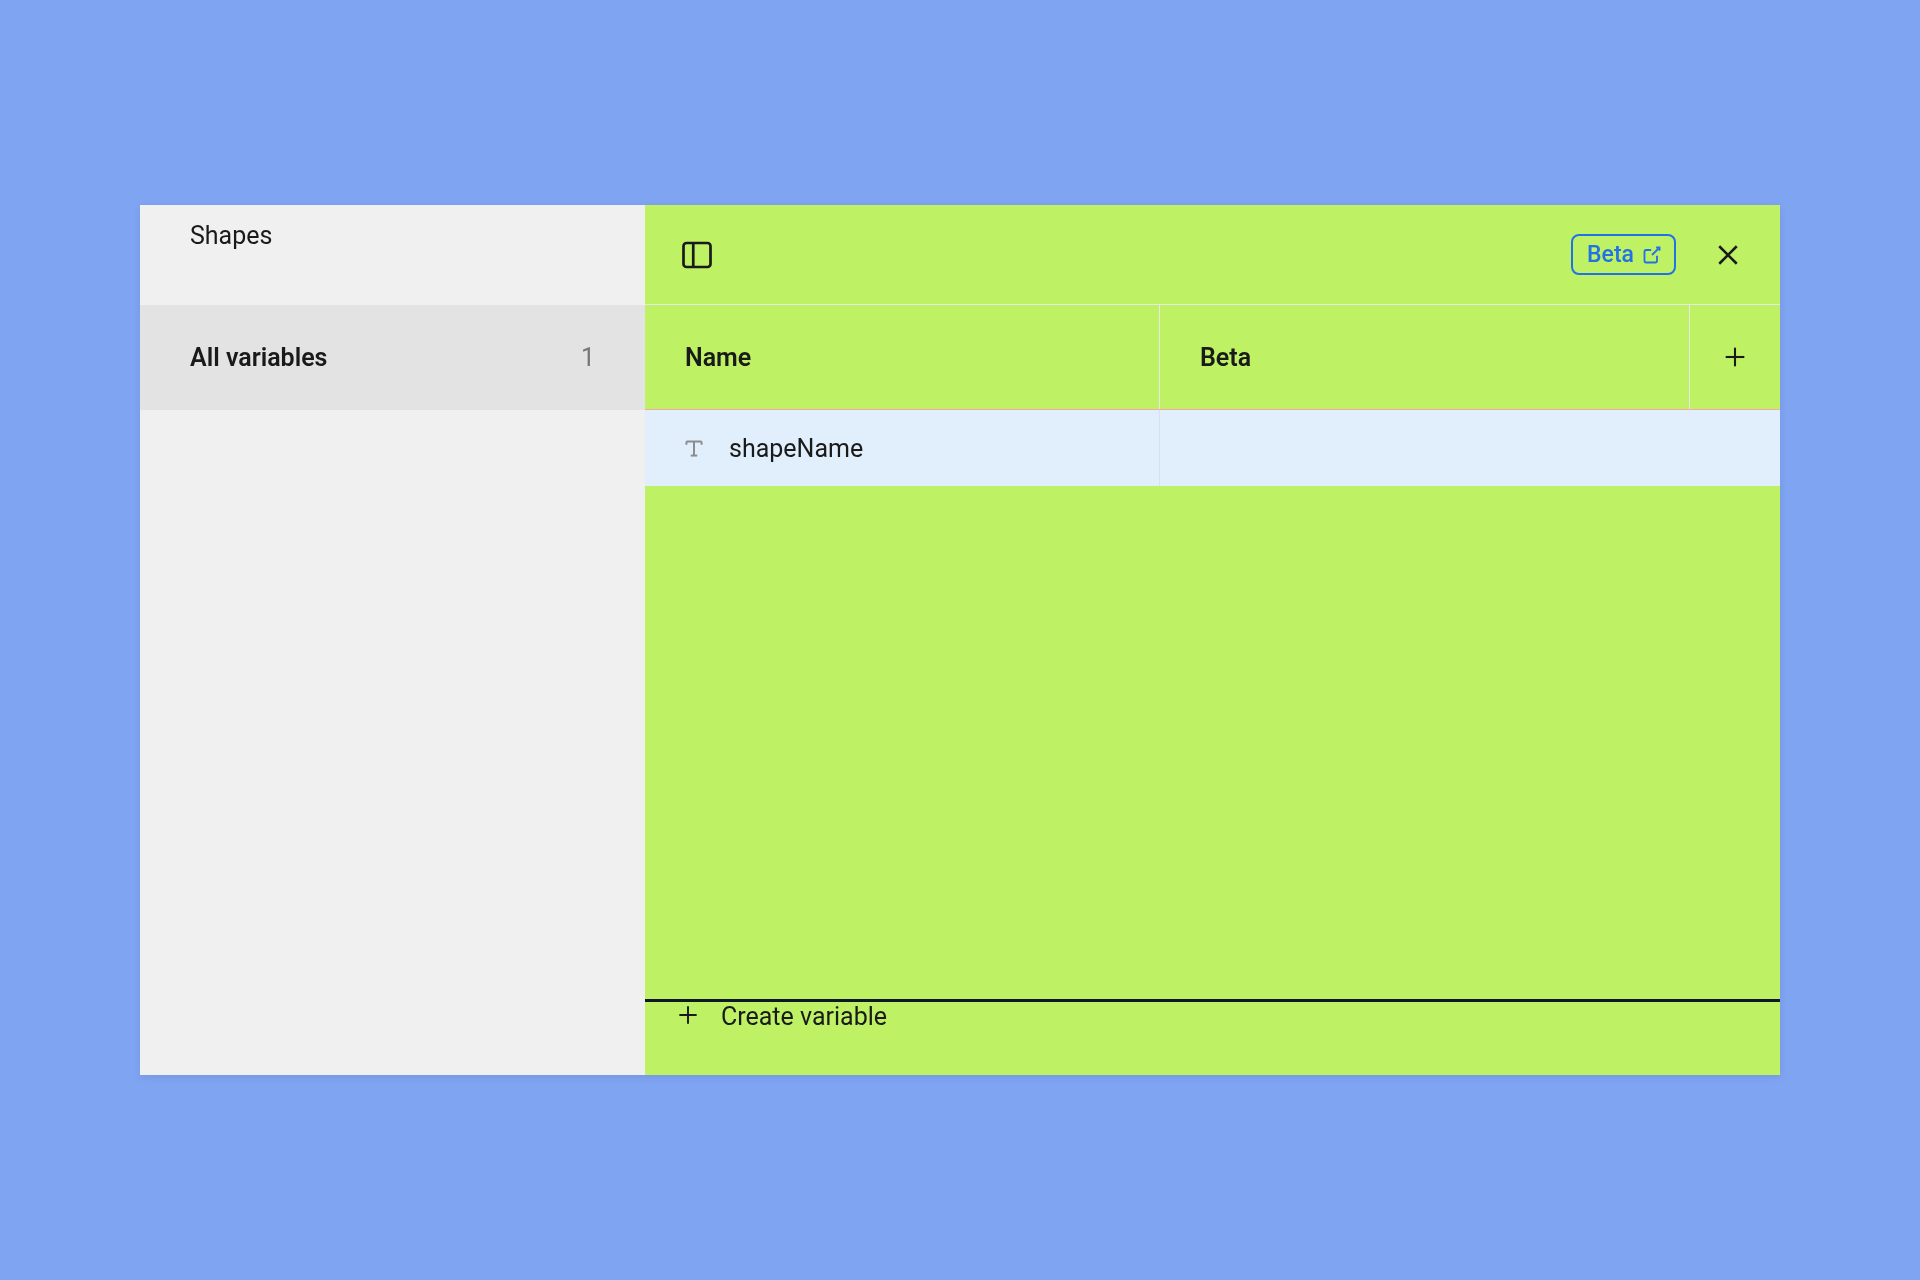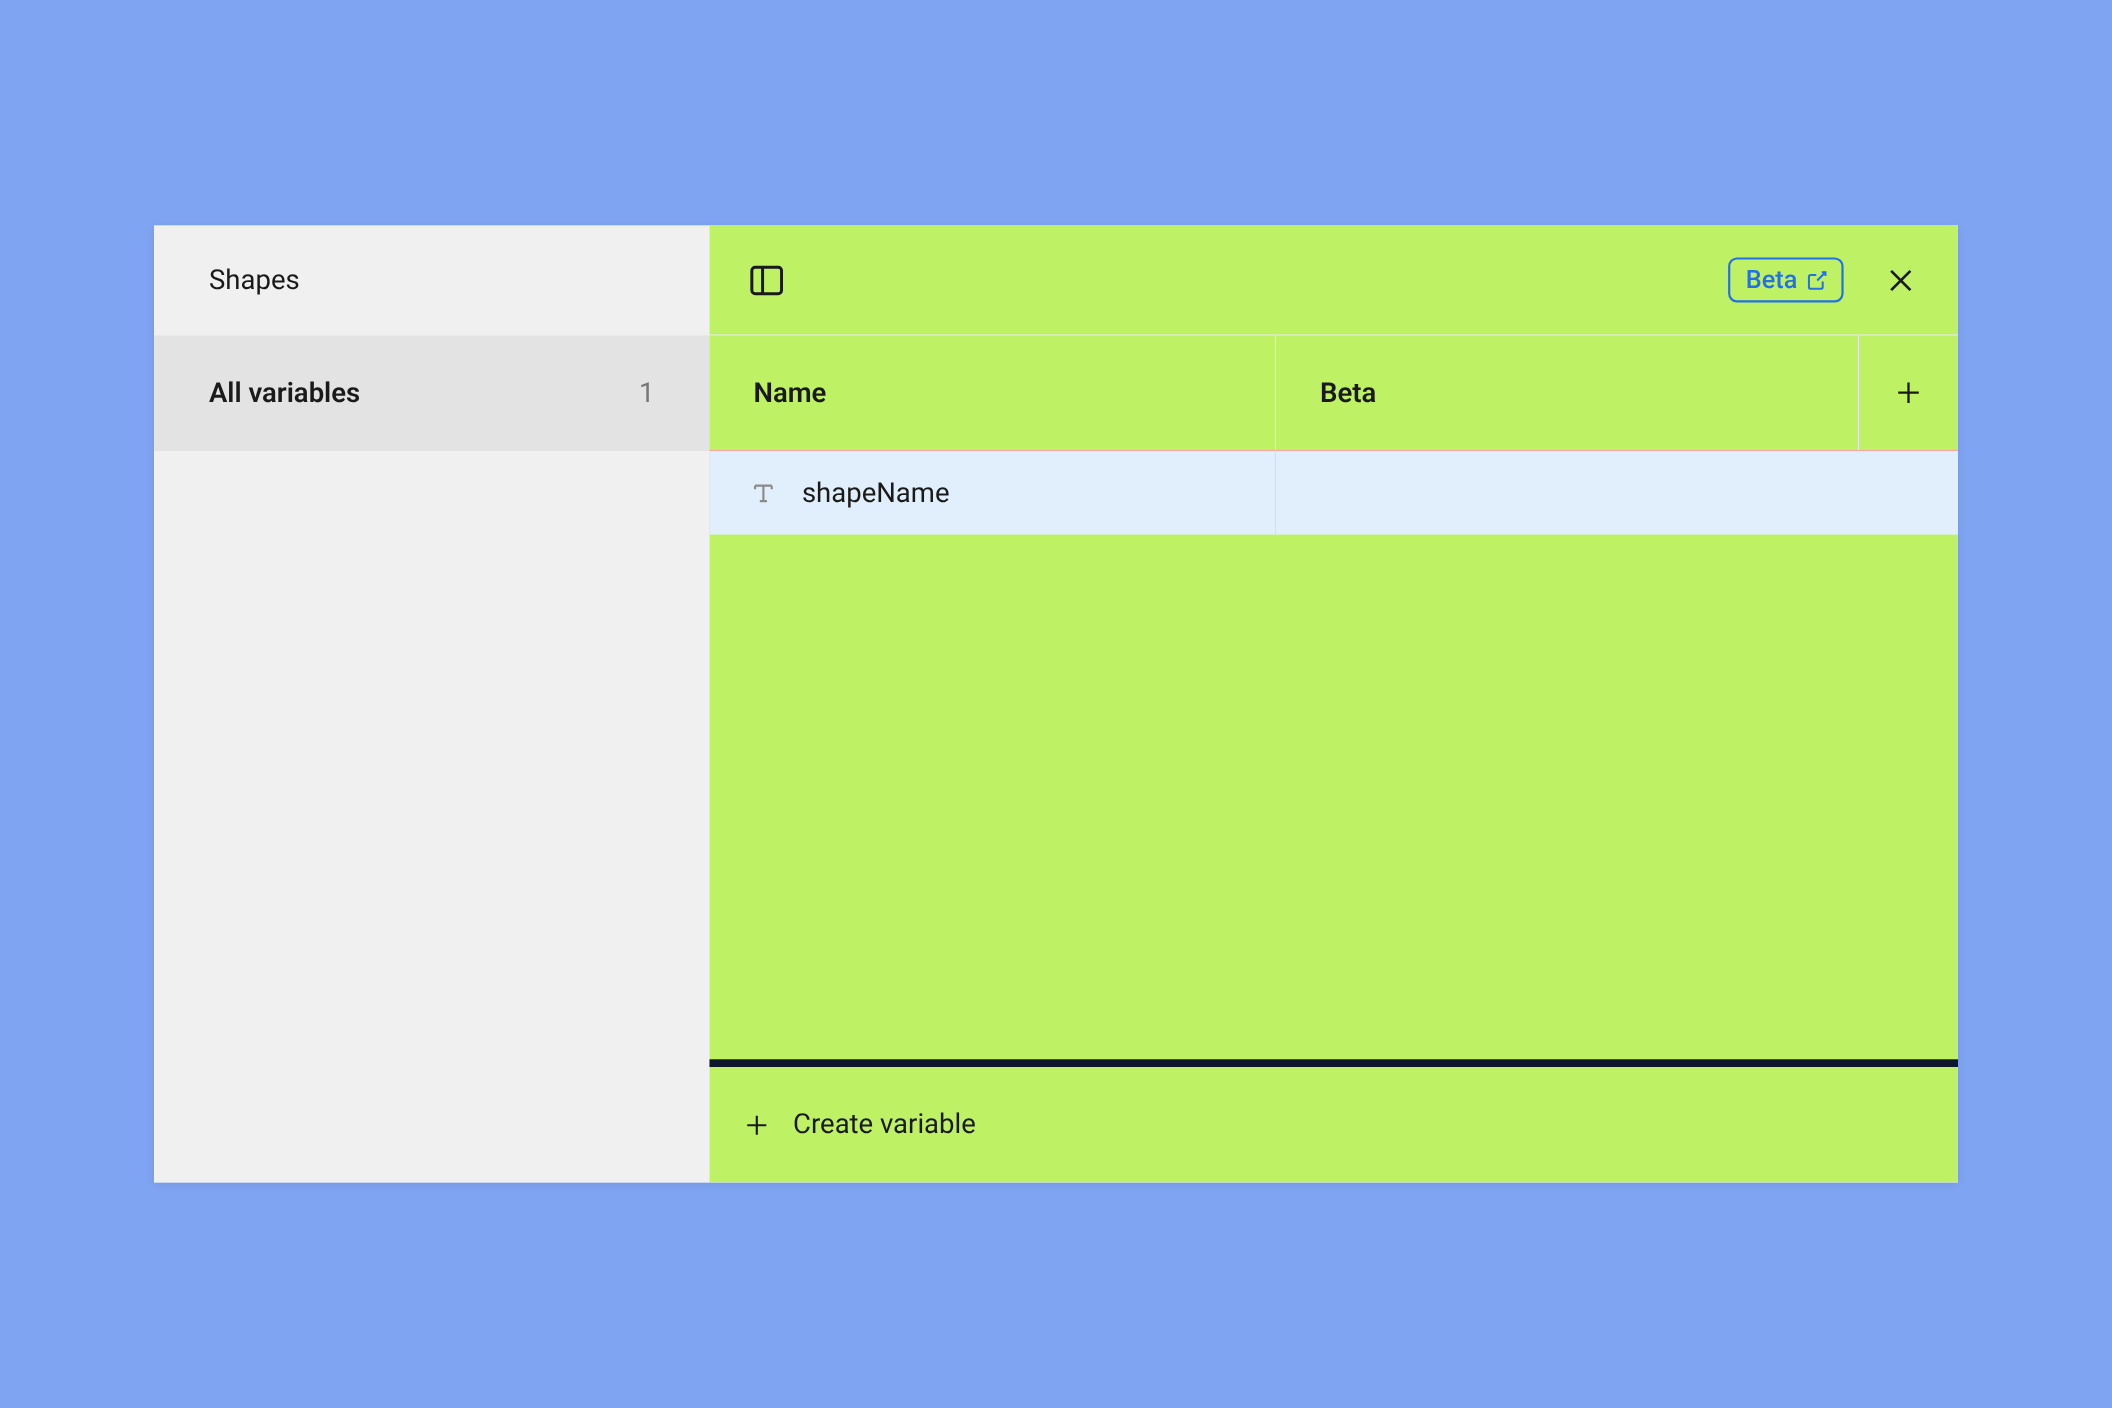--- a/index.html
+++ b/index.html
@@ -26,22 +26,22 @@
     }
     .sidebar {
       width: 505px;
       background: #f0f0f0;
       display: flex;
       flex-direction: column;
     }
     .sidebar-header {
       height: 100px;
       display: flex;
-      align-items: center;
-      padding: 2px 50px;
+      align-items: flex-start;
+      padding: 16px 50px;
       font-size: 25px;
       color: #1a1a1a;
     }
     .sidebar-item {
       height: 105px;
       display: flex;
       align-items: center;
       justify-content: space-between;
       padding: 0 50px;
       background: #e3e3e3;
@@ -155,25 +155,25 @@
     .type-icon {
       color: #8a8a8a;
       display: flex;
       align-items: center;
       justify-content: center;
     }
     .body-fill {
       flex: 1;
     }
     .footer {
-      height: 112px;
-      display: flex;
-      align-items: center;
+      height: 76px;
+      display: flex;
+      align-items: flex-start;
       padding-left: 30px;
-      border-top: 7px solid #0f172a;
+      border-top: 3px solid #0f172a;
       gap: 20px;
       font-size: 25px;
       color: #1a1a1a;
       cursor: pointer;
     }
     svg { display: block; }
   </style>
 </head>
 <body>
 

